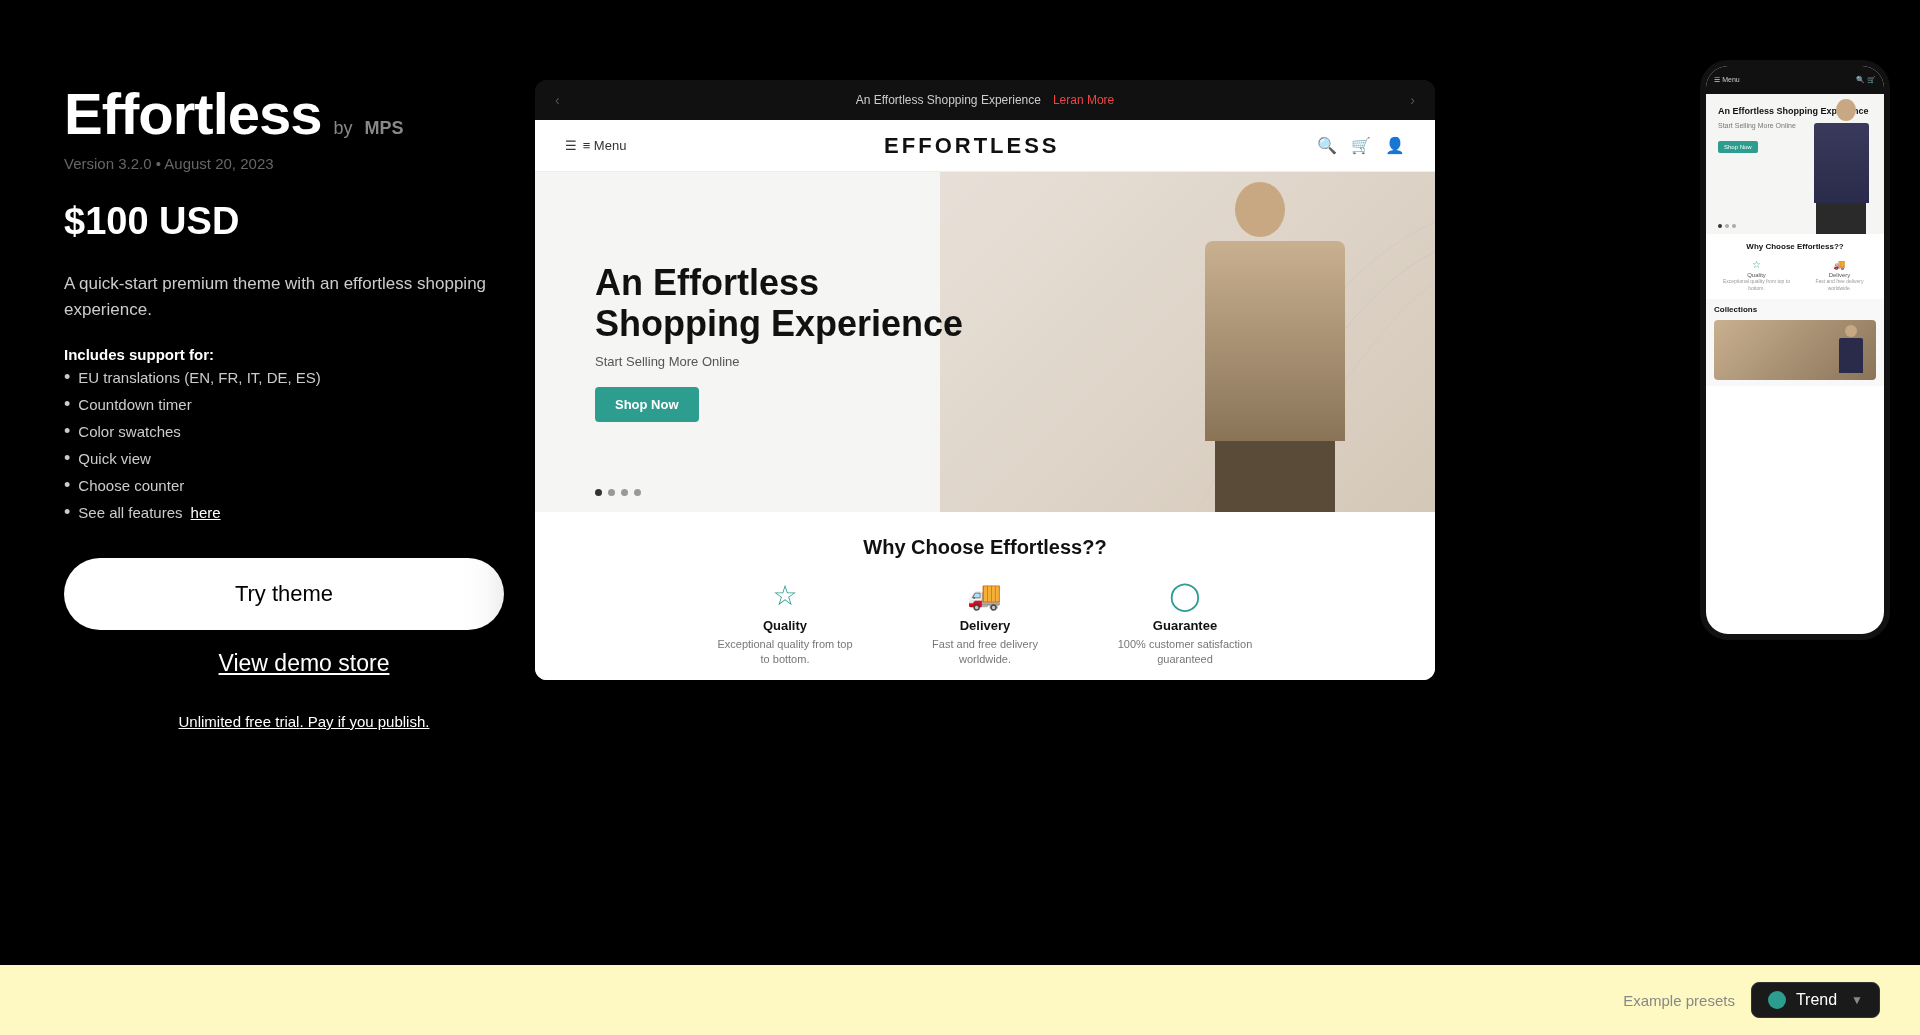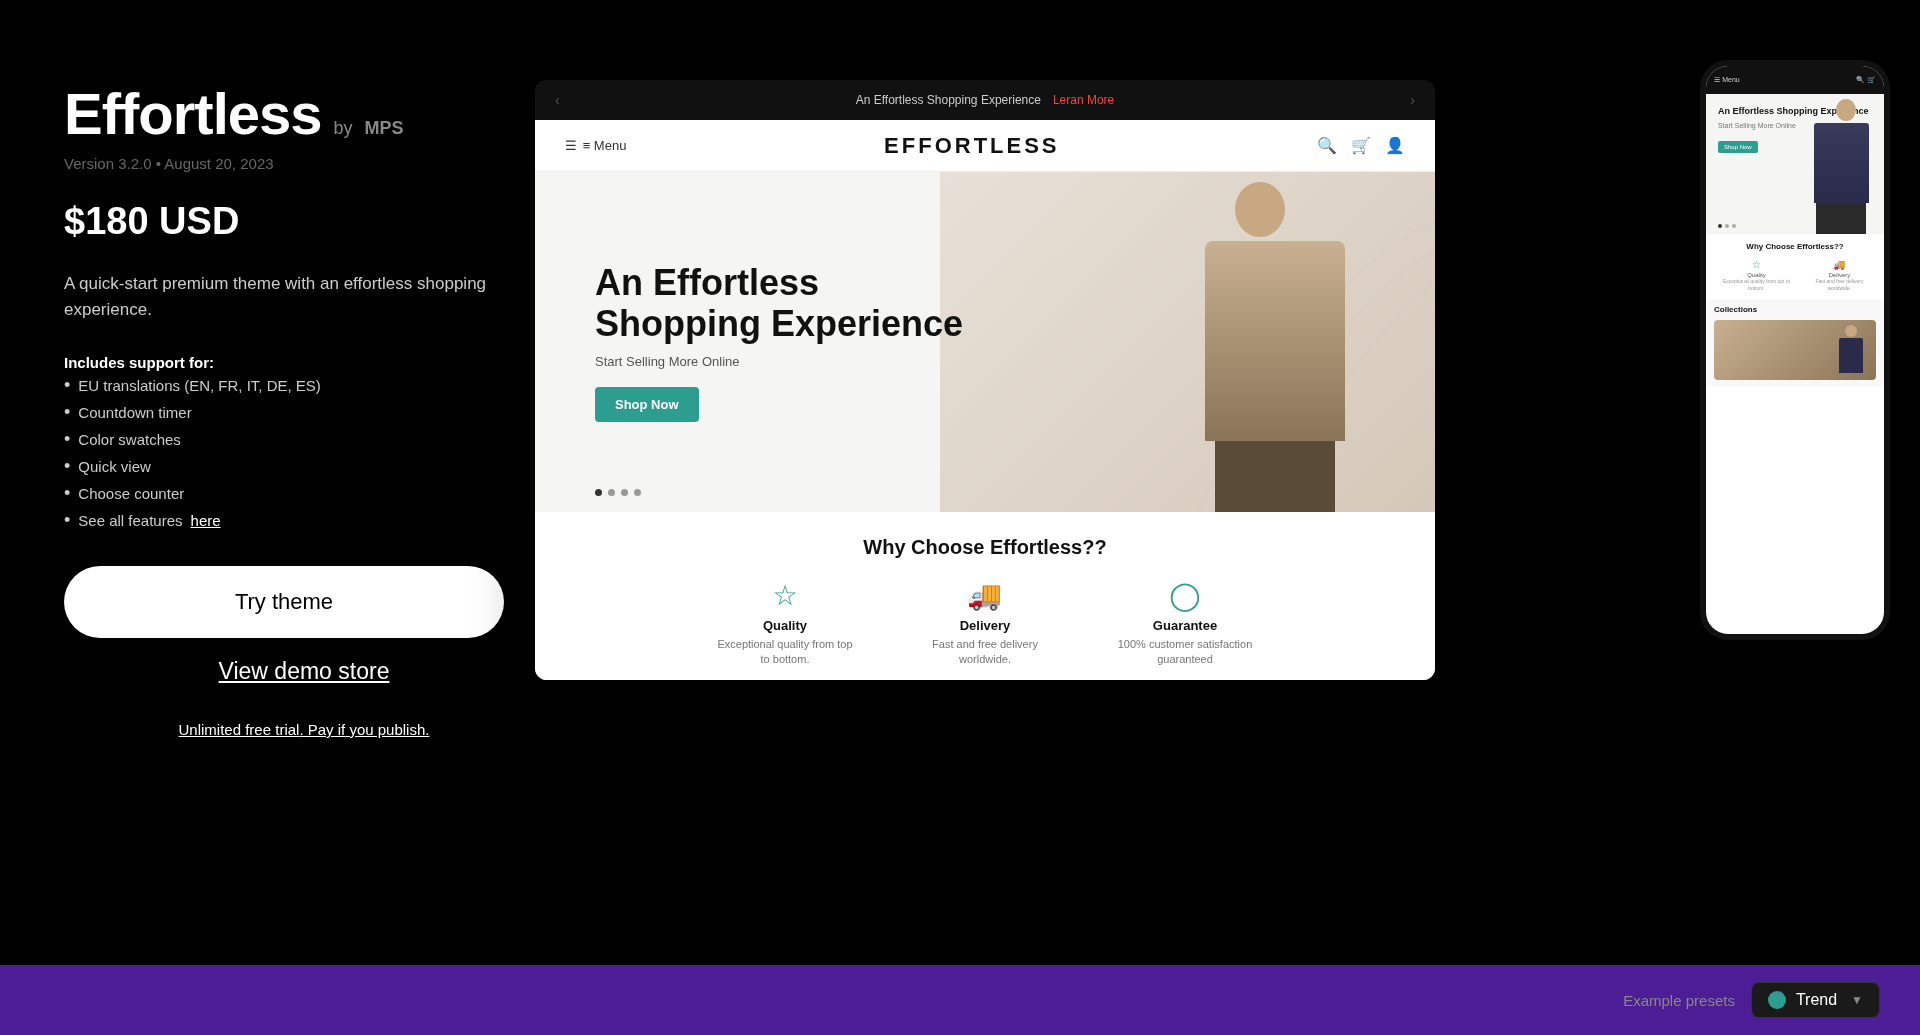--- a/index.html
+++ b/index.html
@@ -57,21 +57,21 @@
       font-size: 38px;
       font-weight: 700;
       color: #fff;
       margin-bottom: 28px;
     }
 
     .description {
       font-size: 17px;
       color: #ccc;
       line-height: 1.5;
-      margin-bottom: 32px;
+      margin-bottom: 24px;
     }
 
     .includes-label {
       font-size: 15px;
       font-weight: 700;
       color: #fff;
       margin-bottom: 1px;
     }
 
     .features-list {
@@ -550,21 +550,21 @@
       border-radius: 2px 2px 0 0;
     }
 
     
     .bottom-bar {
       position: absolute;
       bottom: 0;
       left: 0;
       right: 0;
       height: 70px;
-      background: #4c1d95;
+      background: #fef9c3;
       display: flex;
       align-items: center;
       justify-content: flex-end;
       padding: 0 40px;
       gap: 16px;
     }
 
     .example-presets-label {
       font-size: 15px;
       color: #888;
@@ -621,21 +621,21 @@
 </head>
 <body>
 
 <div class="left-panel">
   <div class="theme-title-row">
     <h1 class="theme-title">Effortless</h1>
     <span class="by-label">by</span>
     <span class="by-brand">MPS</span>
   </div>
   <div class="version-date">Version 3.2.0 • August 20, 2023</div>
-  <div class="price">$180 USD</div>
+  <div class="price">$100 USD</div>
   <p class="description">A quick-start premium theme with an effortless shopping experience.</p>
   <p class="includes-label">Includes support for:</p>
   <ul class="features-list">
     <li>EU translations (EN, FR, IT, DE, ES)</li>
     <li>Countdown timer</li>
     <li>Color swatches</li>
     <li>Quick view</li>
     <li>Choose counter</li>
     <li>See all features <a href="#">here</a></li>
   </ul>

